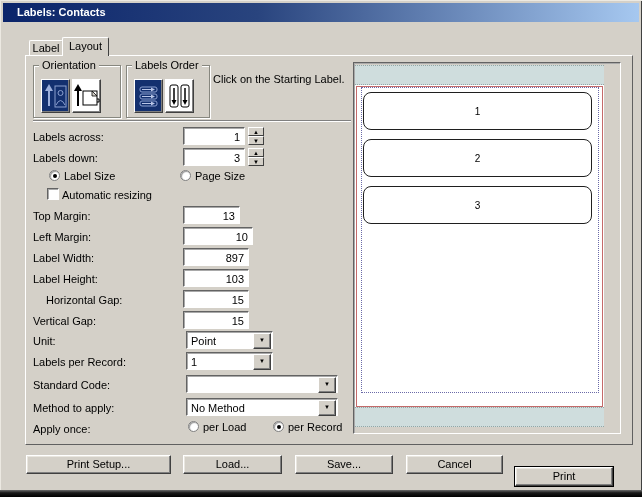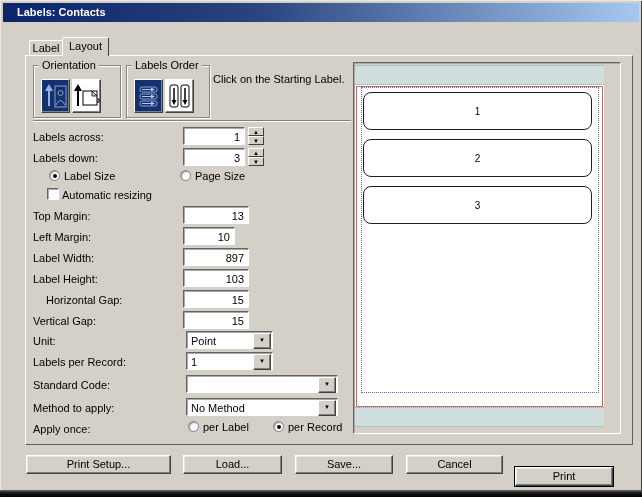--- a/index.html
+++ b/index.html
@@ -175,24 +175,24 @@
 
   <div class="radio checked" style="left:49px;top:170px;"></div>
   <div class="lbl" style="left:64px;top:169px;">Label Size</div>
   <div class="radio" style="left:180px;top:170px;"></div>
   <div class="lbl" style="left:195px;top:169px;">Page Size</div>
 
   <div class="checkbox" style="left:47px;top:188px;"></div>
   <div class="lbl" style="left:62px;top:188px;">Automatic resizing</div>
 
   <div class="lbl" style="top:209px;">Top Margin:</div>
-  <div class="tfield" style="left:183px;top:206px;width:66px;">13</div>
+  <div class="tfield" style="left:183px;top:206px;width:57px;">13</div>
 
   <div class="lbl" style="top:230px;">Left Margin:</div>
-  <div class="tfield" style="left:183px;top:227px;width:52px;">10</div>
+  <div class="tfield" style="left:183px;top:227px;width:70px;">10</div>
 
   <div class="lbl" style="top:251px;">Label Width:</div>
   <div class="tfield" style="left:183px;top:248px;width:66px;">897</div>
 
   <div class="lbl" style="top:272px;">Label Height:</div>
   <div class="tfield" style="left:183px;top:269px;width:66px;">103</div>
 
   <div class="lbl" style="top:293px;margin-left:13px;">Horizontal Gap:</div>
   <div class="tfield" style="left:183px;top:290px;width:66px;">15</div>
 
@@ -218,21 +218,21 @@
   </div>
 
   <div class="lbl" style="top:401px;">Method to apply:</div>
   <div class="combo" style="left:186px;top:398px;width:152px;">
     <span>No Method</span>
     <span class="combo-arrow">▼</span>
   </div>
 
   <div class="lbl" style="top:422px;">Apply once:</div>
   <div class="radio" style="left:188px;top:421px;"></div>
-  <div class="lbl" style="left:203px;top:420px;">per Label</div>
+  <div class="lbl" style="left:203px;top:420px;">per Load</div>
   <div class="radio checked" style="left:273px;top:421px;"></div>
   <div class="lbl" style="left:288px;top:420px;">per Record</div>
 
   <div class="preview">
     <div class="pv-strip" style="top:2px;"></div>
     <div class="pv-page"></div>
     <div class="pv-redrect"></div>
     <div class="pv-bluerect"></div>
     <div class="pv-label" style="top:29px;">
       <span>1</span>

